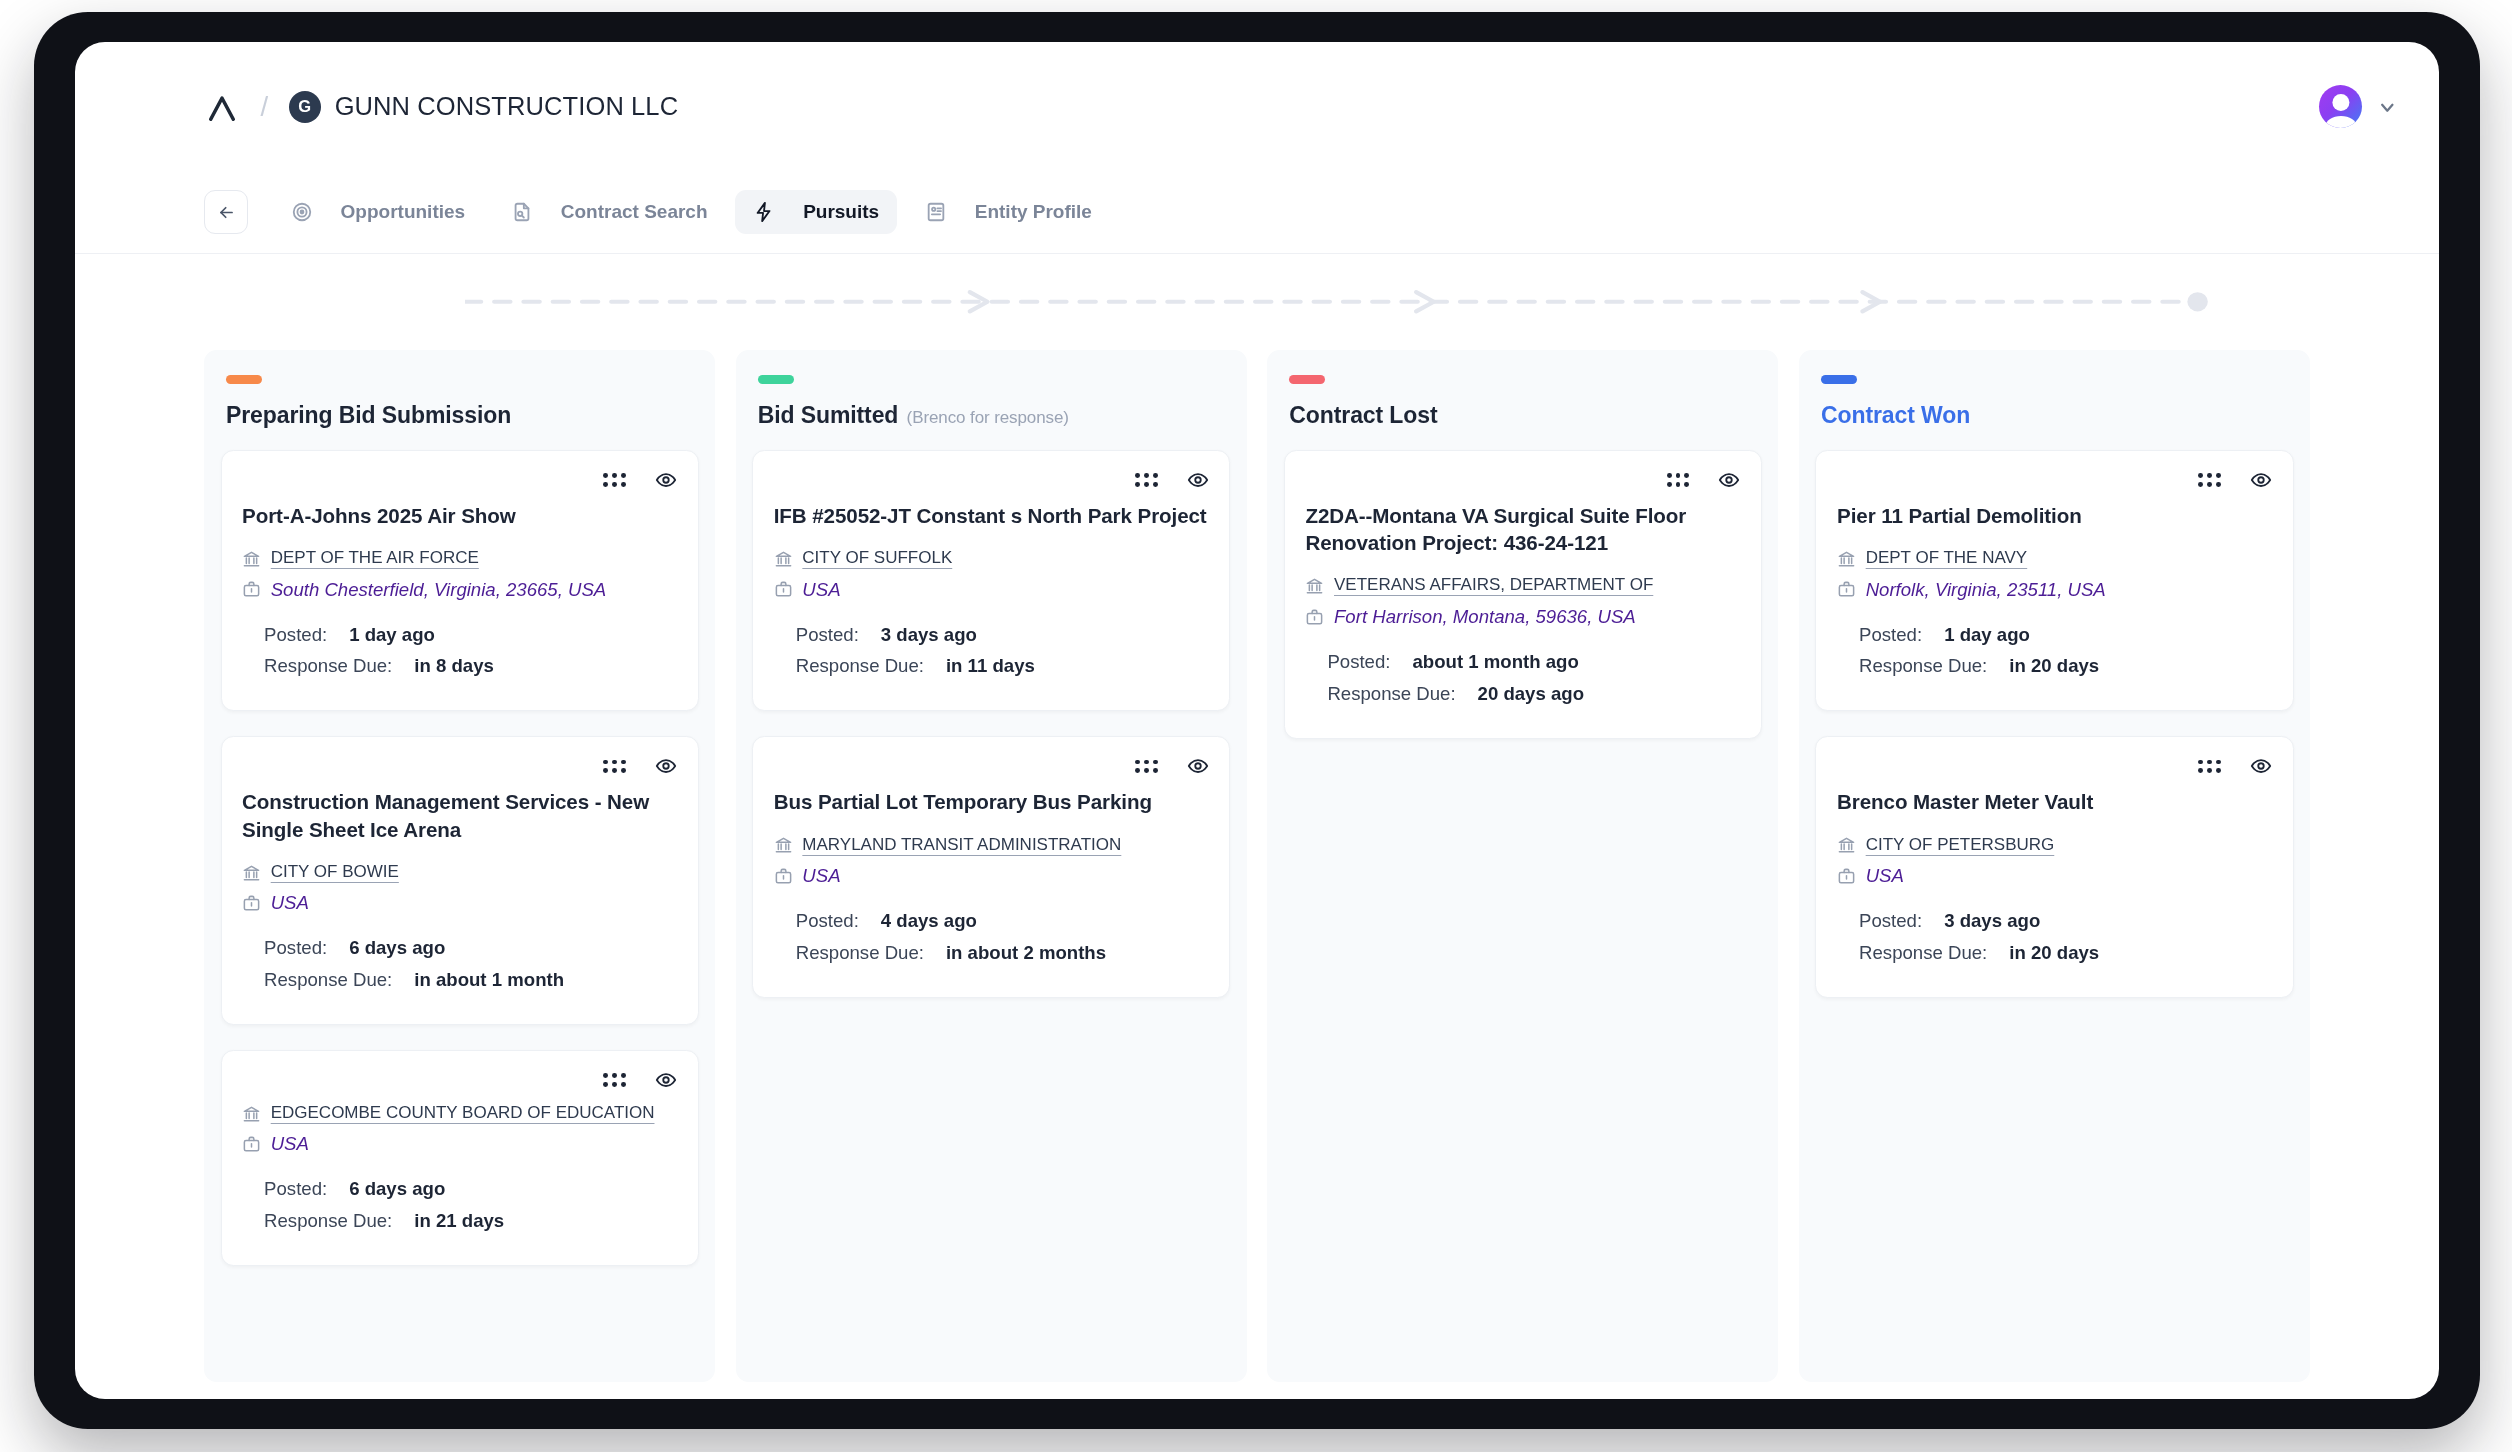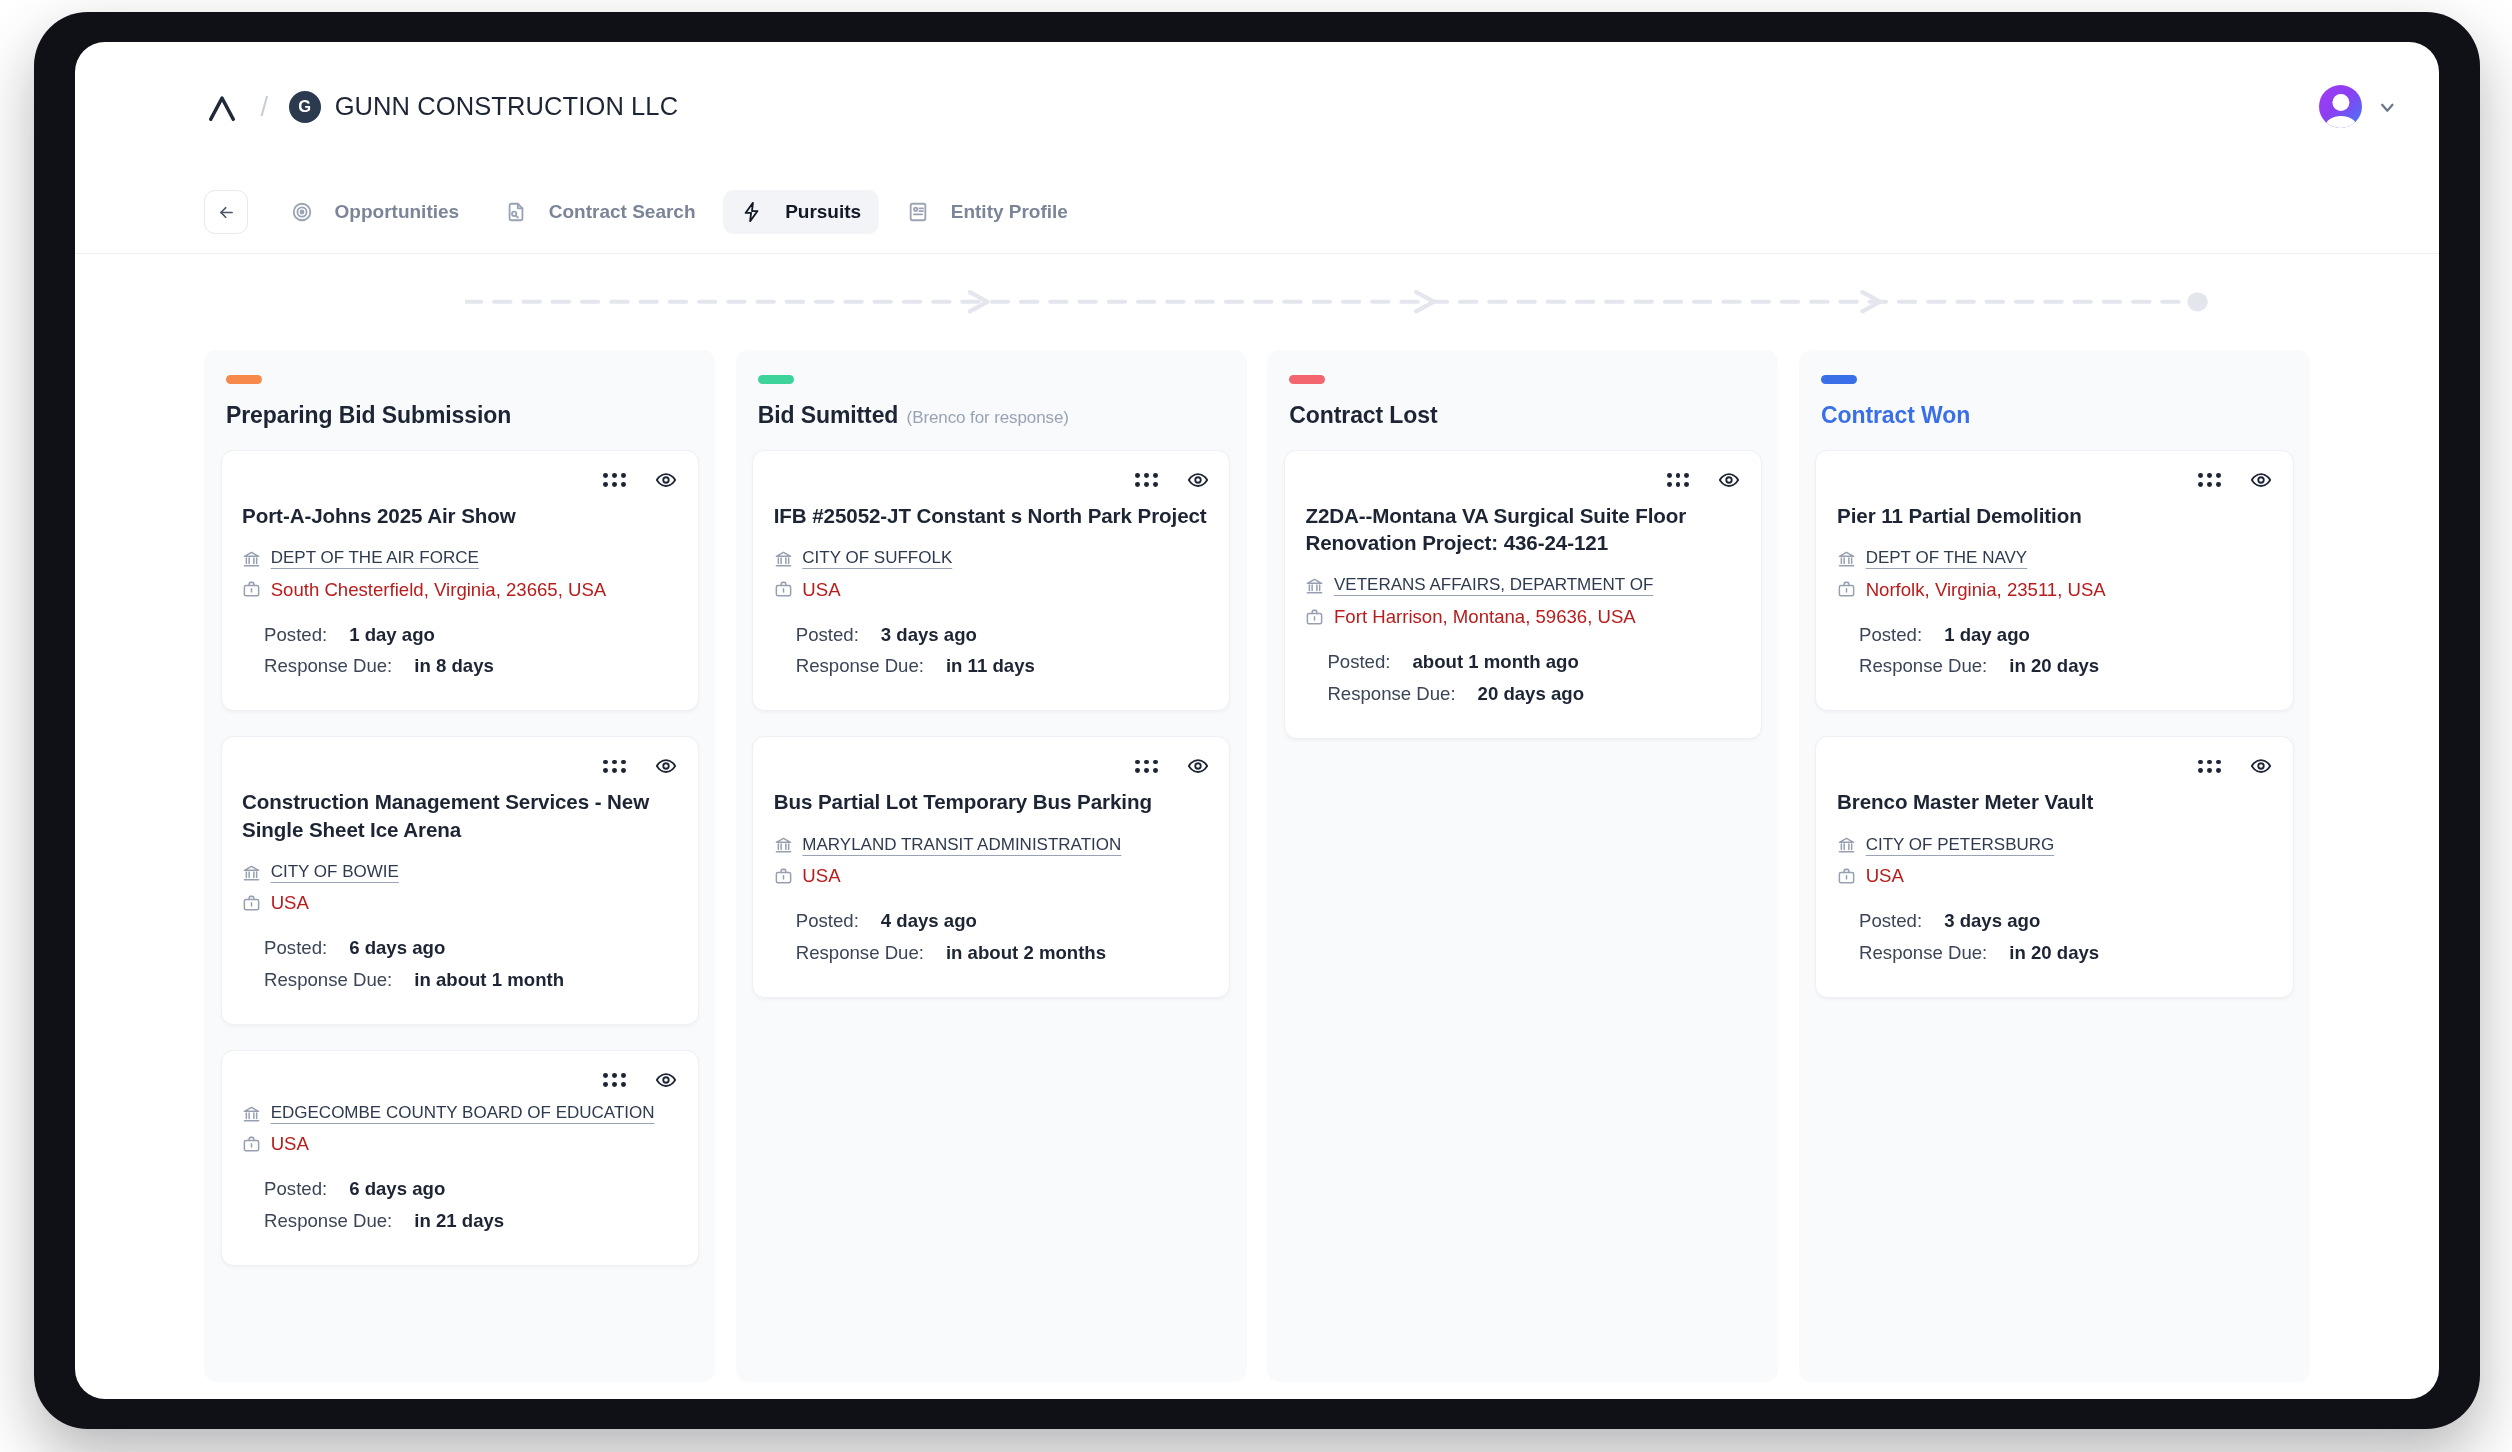--- a/index.html
+++ b/index.html
@@ -83,21 +83,21 @@
   }
   .back-btn {
     width: 44px; height: 44px;
     border: 1.4px solid #e6e9ef; border-radius: 11px;
     background: #ffffff;
     display: flex; align-items: center; justify-content: center;
     color: #4a5568; margin-right: 15px;
   }
   .back-btn svg { width: 19px; height: 19px; }
   .tab {
-    display: flex; align-items: center; gap: 22px;
+    display: flex; align-items: center; gap: 28px;
     padding: 11px 18px; border-radius: 11px;
     font-size: 19px; font-weight: 600; color: #7b8598;
     white-space: nowrap;
   }
   .tab .t-ico { width: 22px; height: 22px; display: block; color: #9aa3b4; }
   .tab.active { background: #f2f4f7; color: #121826; }
   .tab.active .t-ico { color: #121826; }
   
   .board-wrap { padding: 0 129px; position: relative; }
   .flow-line {
@@ -148,21 +148,21 @@
   .meta-row {
     display: flex; align-items: flex-start; gap: 9.6px;
     margin-bottom: 8.3px;
   }
   .meta-row .m-ico { width: 19px; height: 19px; flex: 0 0 19px; margin-top: 2.8px; color: #97a0b0; }
   .agency {
     font-size: 17px; color: #2e3a4e; text-decoration: underline;
     text-underline-offset: 4.8px; text-decoration-color: #9aa3b4;
     line-height: 1.3;
   }
-  .location { font-size: 18.6px; color: #b91c1c; line-height: 1.3; }
+  .location { font-size: 18.6px; color: #4c1d95; line-height: 1.3; font-style: italic; }
   .date-block { margin-top: 22px; }
   .date-row {
     display: flex; align-items: center; gap: 22px; margin-bottom: 9.6px;
     font-size: 18.6px; color: #3b4557;
   }
   .date-row .m-ico { color: #97a0b0; }
   .date-row.due .m-ico { color: #ef4444; }
   .date-row b { font-weight: 700; color: #1d2535; }
 </style>
 </head>

